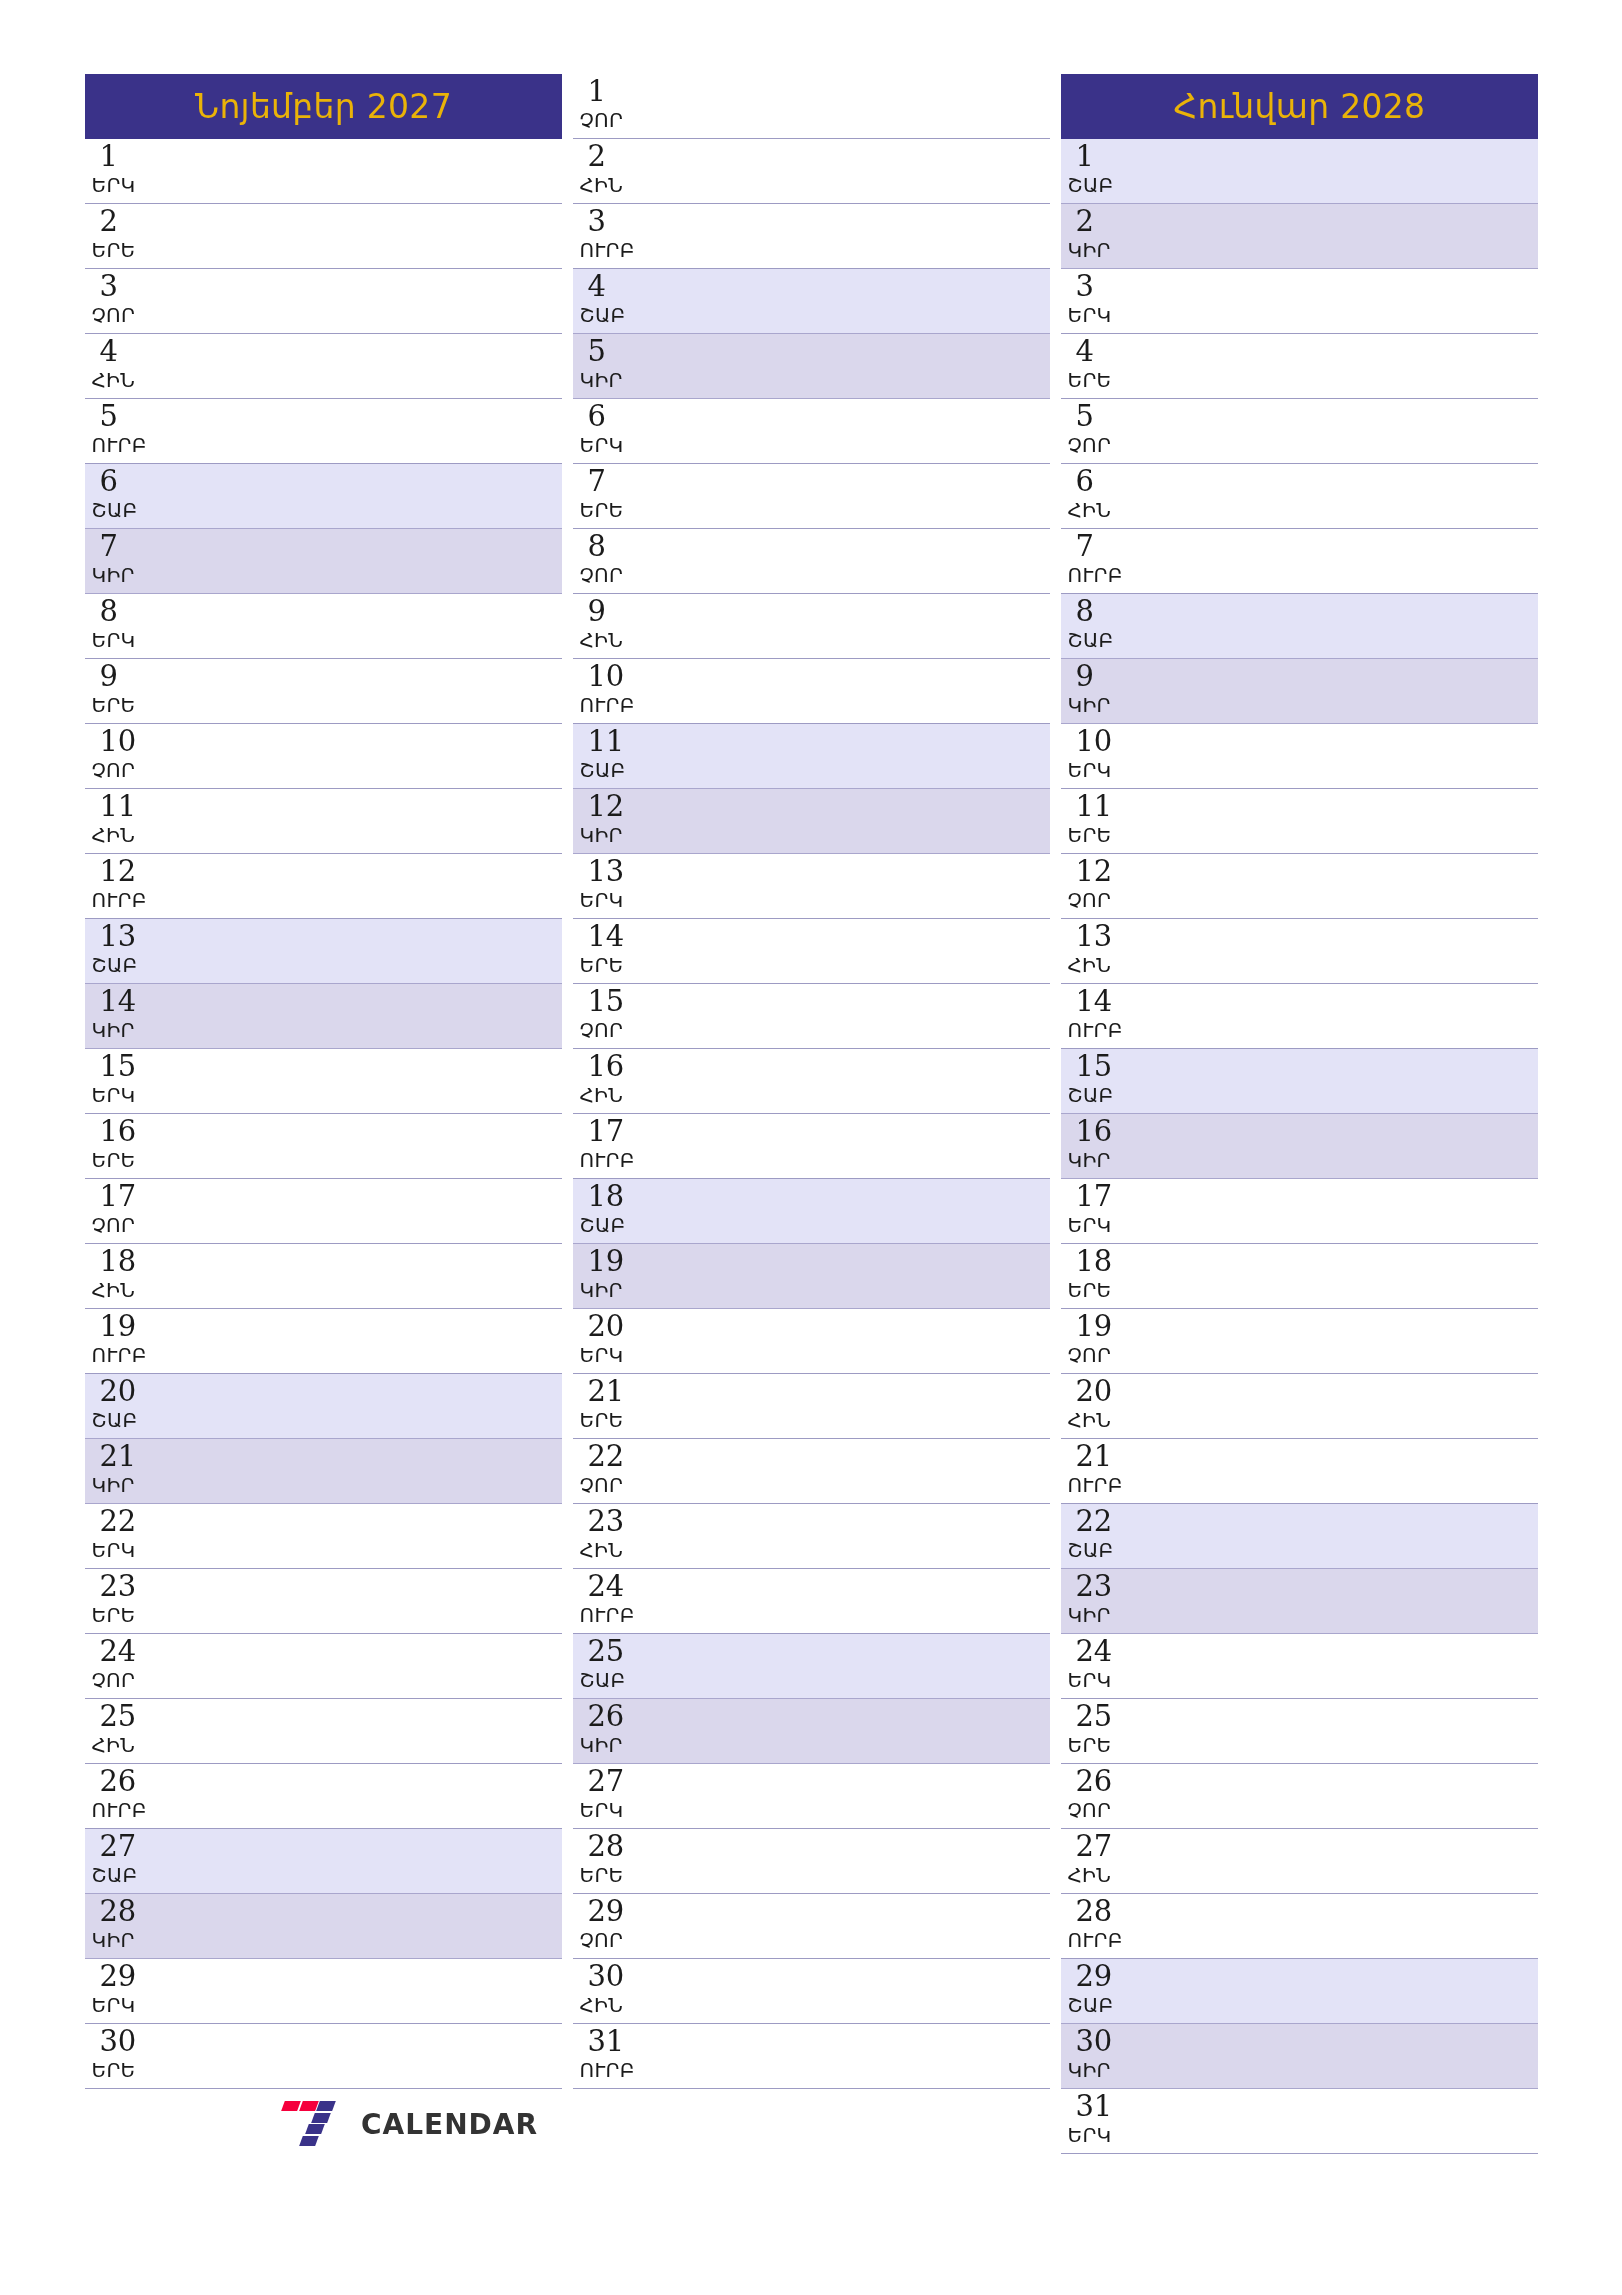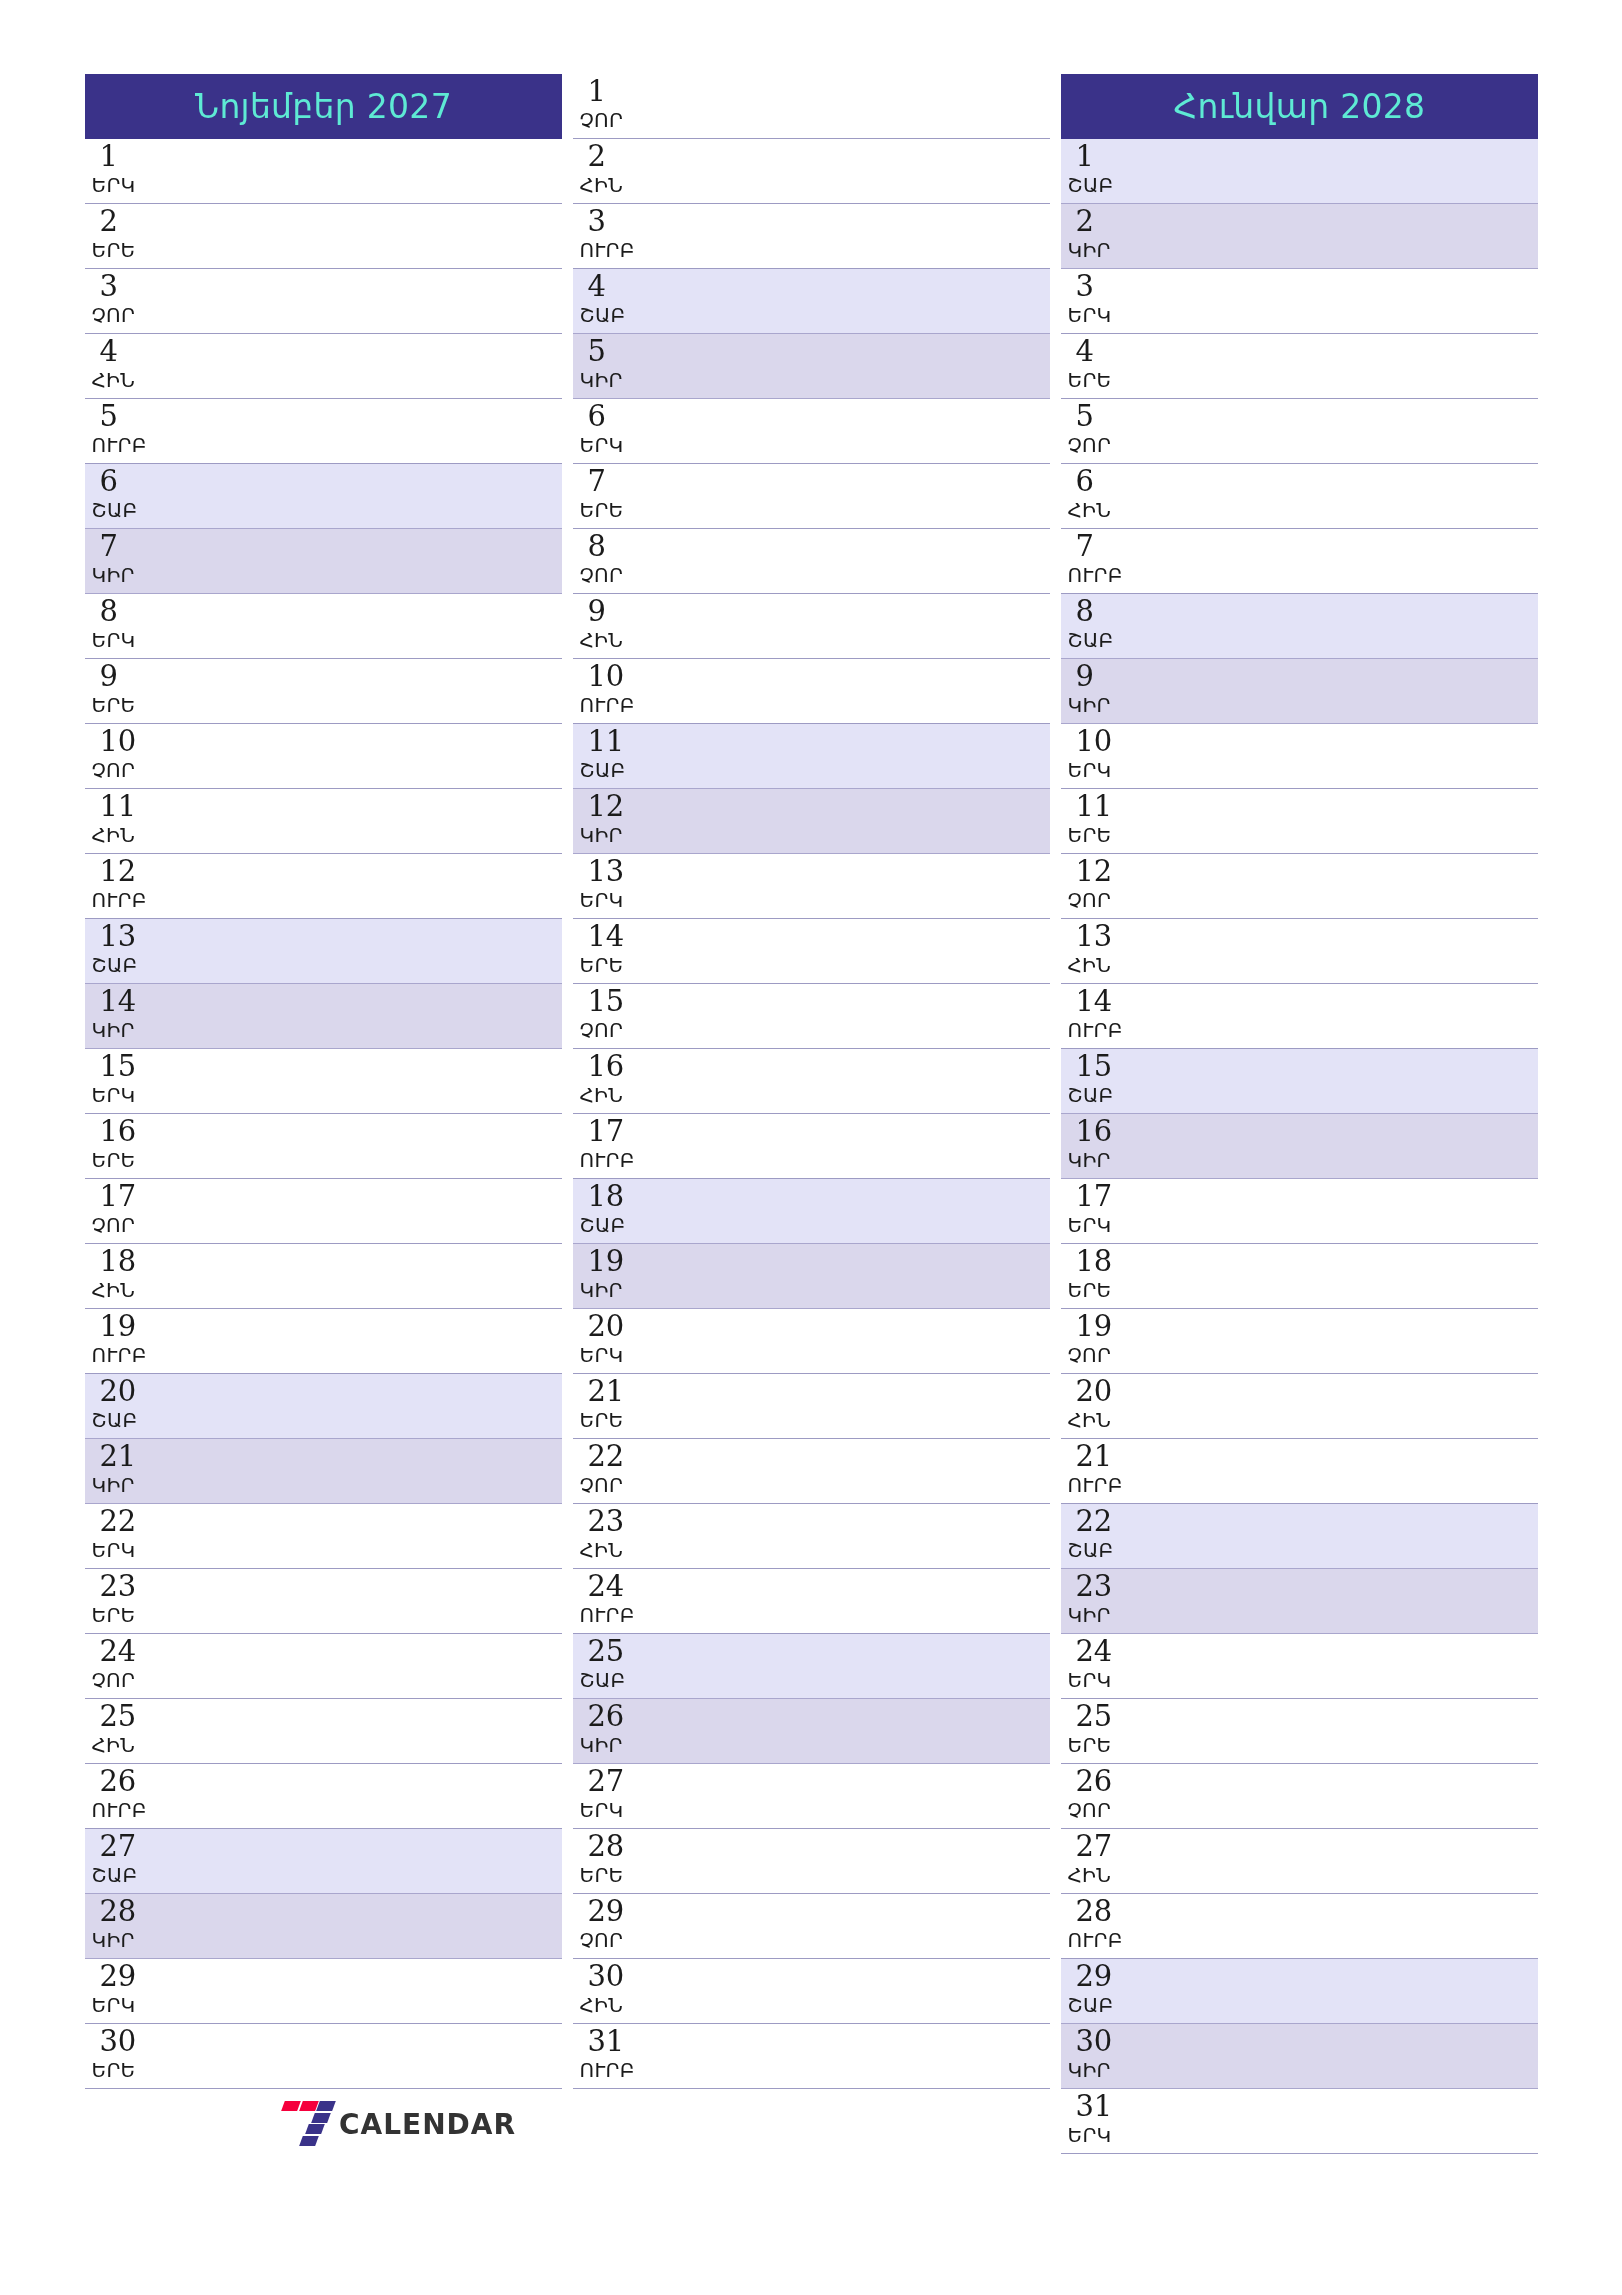--- a/index.html
+++ b/index.html
@@ -22,21 +22,21 @@
     gap: 11px;
   }
   .month-col {
     width: 477px;
     display: flex;
     flex-direction: column;
   }
   .month-header {
     height: 65px;
     background: #3a3289;
-    color: #5eead4;
+    color: #eab308;
     display: flex;
     align-items: center;
     justify-content: center;
     font-size: 33px;
     font-weight: 400;
     letter-spacing: 0.3px;
     font-family: "DejaVu Sans", sans-serif;
   }
   .day-list {
     display: flex;
@@ -85,21 +85,21 @@
     border-bottom: 1.3px solid transparent;
     position: relative;
   }
   
   .logo {
     position: absolute;
     left: 194px;
     top: 11.8px;
     display: flex;
     align-items: center;
-    gap: 1px;
+    gap: 23px;
   }
   .logo-mark {
     position: relative;
     width: 59px;
     height: 47px;
   }
   .logo-mark i {
     position: absolute;
     display: block;
     width: 15.7px;

